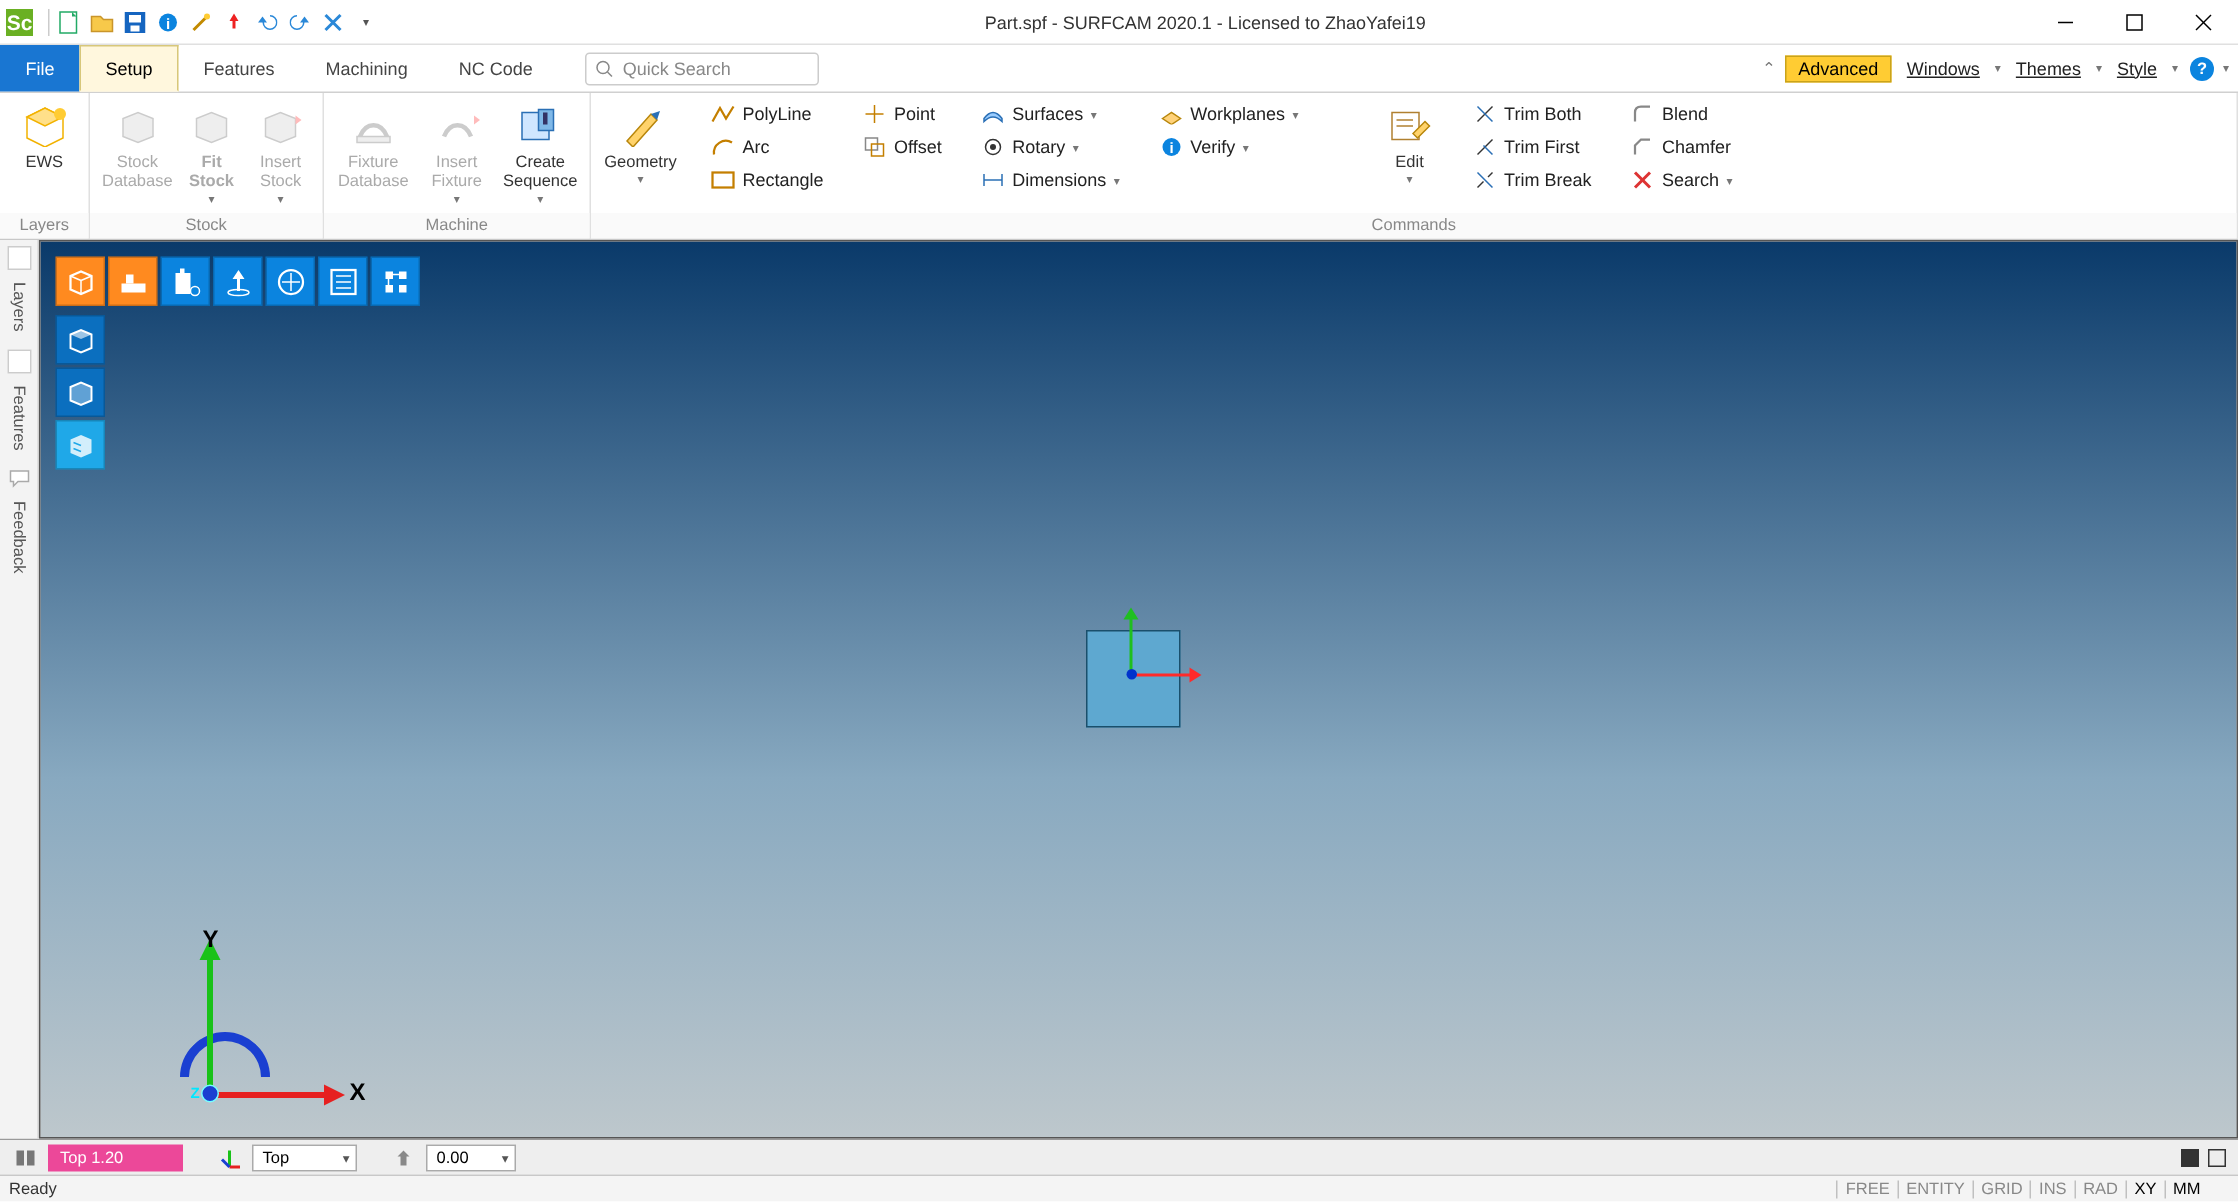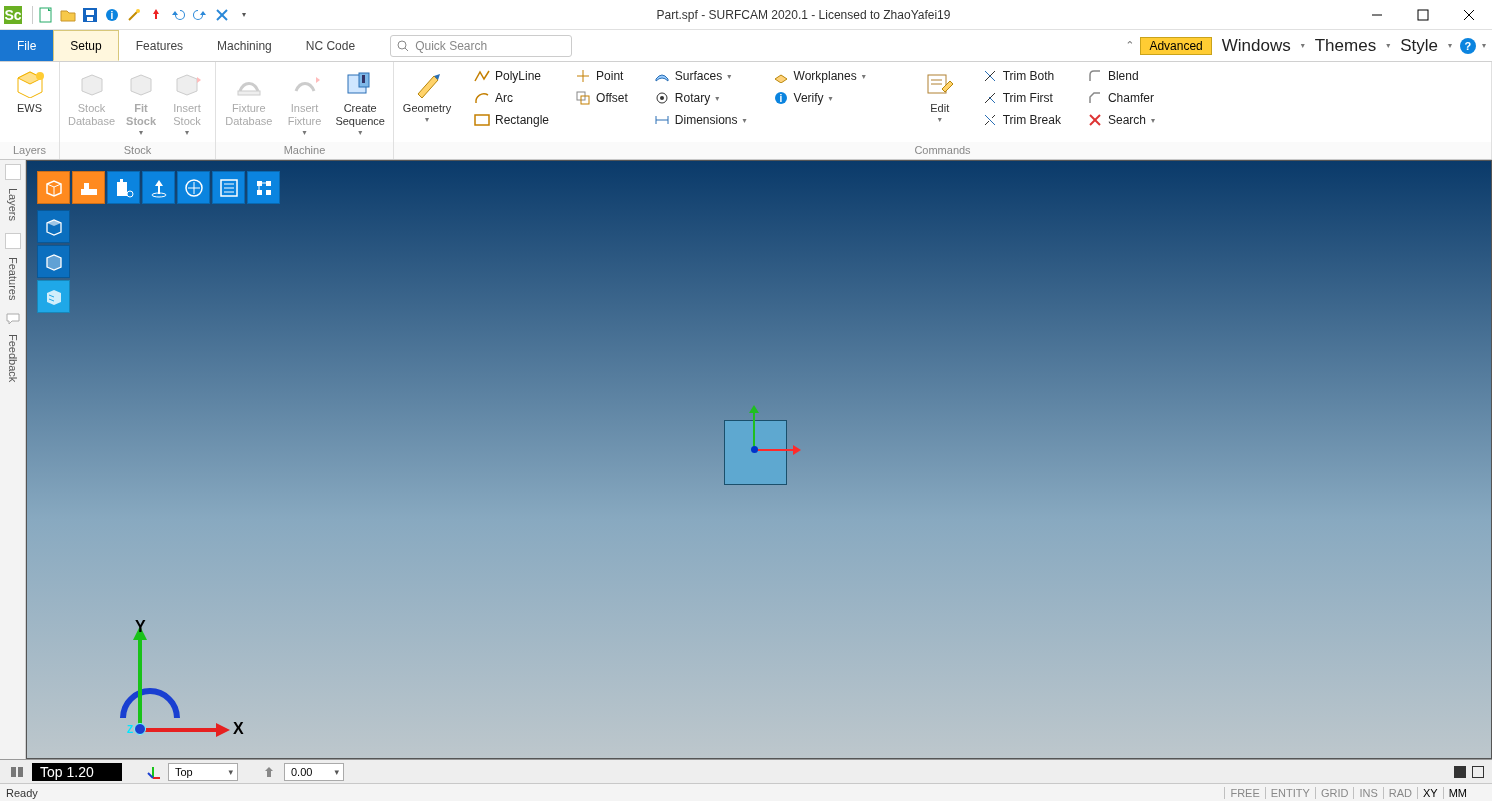--- a/index.html
+++ b/index.html
@@ -11,24 +11,24 @@
   .qat-btn { width:18px; height:18px; display:flex; align-items:center; justify-content:center; cursor:pointer; }
   .sep { width:1px; height:18px; background:#ccc; margin:0 4px; }
   .titlebar .title { flex:1; text-align:center; font-size:12px; color:#333; }
   .winbtns { display:flex; gap:0; }
   .winbtn { width:46px; height:30px; display:flex; align-items:center; justify-content:center; cursor:pointer; }
   
   .tabrow { height:32px; display:flex; align-items:stretch; background:#fff; border-bottom:1px solid #d0d0d0; }
   .tab { padding:0 16px; display:flex; align-items:center; font-size:12px; color:#444; cursor:pointer; border:1px solid transparent; }
   .tab.file { background:#1976d2; color:#fff; }
   .tab.active { background:#fff7dd; border:1px solid #d7c77a; border-bottom:1px solid #fff7dd; color:#000; }
-  .search { margin-left:18px; display:flex; align-items:center; border:1px solid #ccc; border-radius:3px; height:22px; margin-top:5px; width:182px; padding:0 6px; gap:6px; font-size:12px; color:#888; }
+  .search { margin-left:18px; display:flex; align-items:center; border:1px solid #ccc; border-radius:3px; height:22px; margin-top:5px; width:156px; padding:0 6px; gap:6px; font-size:12px; color:#888; }
   .tabrow .right { margin-left:auto; display:flex; align-items:center; gap:6px; padding-right:6px; }
   .adv { background:#ffcc33; border:1px solid #c9a31b; padding:1px 8px; font-size:12px; color:#000; cursor:pointer; }
-  .menu { font-size:17px; color:#222; padding:0 4px; cursor:pointer; }
+  .menu { font-size:12px; color:#222; padding:0 4px; cursor:pointer;text-decoration:underline; }
   .tri { font-size:8px; color:#777; }
   .helpcircle { width:16px; height:16px; border-radius:50%; background:#0b84df; color:#fff; font-size:11px; font-weight:bold; display:flex; align-items:center; justify-content:center; margin-left:2px; }
   
   .ribbon { height:98px; background:#fff; border-bottom:1px solid #c8c8c8; display:flex; }
   .group { border-right:1px solid #e0e0e0; display:flex; flex-direction:column; }
   .group .items { flex:1; display:flex; align-items:flex-start; padding:4px 6px 0 6px; gap:2px; }
   .group .gtitle { text-align:center; font-size:11px; color:#888; padding:2px 0 3px 0; background:#fafafa; }
   .big { width:56px; display:flex; flex-direction:column; align-items:center; cursor:pointer; padding:2px; font-size:11px; color:#333; }
   .big.dis { color:#aaa; cursor:default; }
   .big .ico { width:32px; height:32px; margin-bottom:2px; display:flex; align-items:center; justify-content:center; }
@@ -60,21 +60,21 @@
   .gnomon .xaxis::after { content:''; position:absolute; right:-10px; top:-5px; border-left:14px solid #e62020; border-top:7px solid transparent; border-bottom:7px solid transparent; }
   .gnomon .yaxis { position:absolute; left:13px; top:-40px; width:4px; height:90px; background:#19c219; }
   .gnomon .yaxis::after { content:''; position:absolute; top:-12px; left:-5px; border-bottom:14px solid #19c219; border-left:7px solid transparent; border-right:7px solid transparent; }
   .gnomon .arc { position:absolute; left:-5px; top:10px; width:60px; height:60px; border:6px solid transparent; border-top:6px solid #1a3fd1; border-right:6px solid #1a3fd1; border-radius:50%; transform:rotate(-45deg); }
   .gnomon .zdot { position:absolute; left:9px; top:45px; width:12px; height:12px; background:#1a3fd1; border-radius:50%; border:1px solid #7ff; }
   .gnomon .xl { position:absolute; left:108px; top:42px; font-weight:bold; color:#000; }
   .gnomon .yl { position:absolute; left:10px; top:-60px; font-weight:bold; color:#000; }
   .gnomon .zl { position:absolute; left:2px; top:46px; font-size:10px; font-weight:bold; color:#00e7ff; }
   
   .viewbar { height:24px; background:#eee; border-top:1px solid #999; display:flex; align-items:center; gap:6px; padding:0 8px; }
-  .chip { display:flex; align-items:center; gap:4px; height:18px; background:#000000; color:#fff; padding:0 8px; font-size:14px;text-align:right; }
+  .chip { display:flex; align-items:center; gap:4px; height:18px; background:#ec4899; color:#fff; padding:0 8px; font-size:11px;text-align:right; }
   .orichip { width:18px; height:18px; display:flex; align-items:center; justify-content:center; }
   .dd { border:1px solid #aaa; background:#fff; height:18px; font-size:11px; padding:0 18px 0 6px; position:relative; min-width:70px; display:flex; align-items:center; }
   .dd::after { content:'▾'; position:absolute; right:4px; font-size:9px; color:#555; }
   .numinput { border:1px solid #aaa; background:#fff; height:18px; font-size:11px; padding:0 18px 0 6px; width:60px; position:relative; display:flex; align-items:center; }
   .numinput::after { content:'▾'; position:absolute; right:4px; font-size:9px; color:#555; }
   .viewbar .spacer { flex:1; }
   .sq { width:12px; height:12px; border:1px solid #333; }
   
   .status { height:18px; background:#f4f4f4; border-top:1px solid #c8c8c8; display:flex; align-items:center; font-size:11px; color:#333; padding:0 6px; }
   .status .ready { flex:1; }

